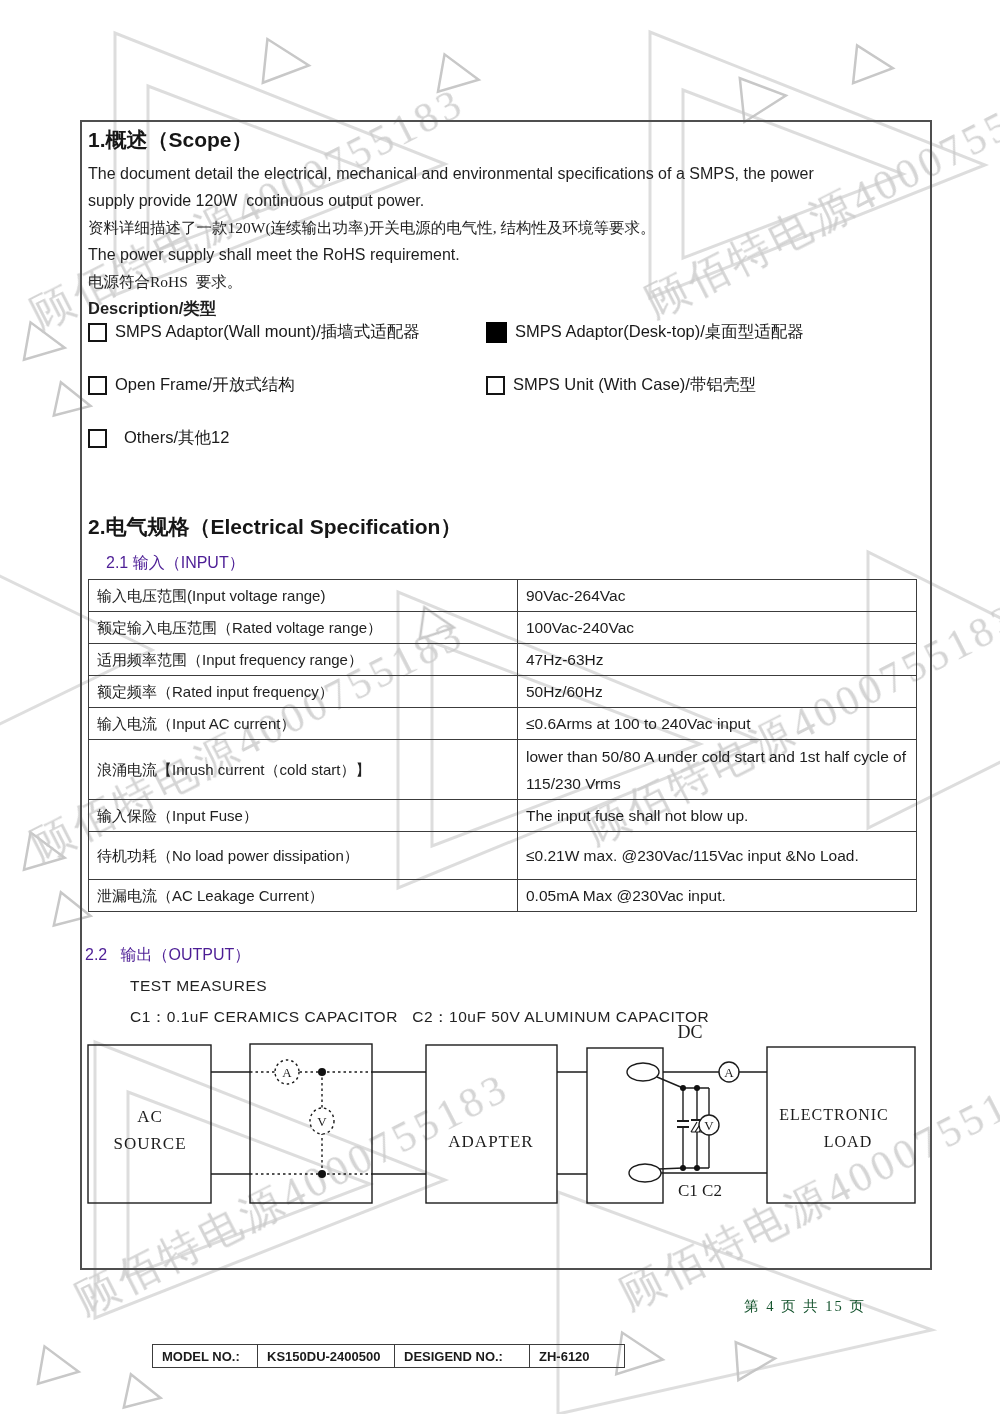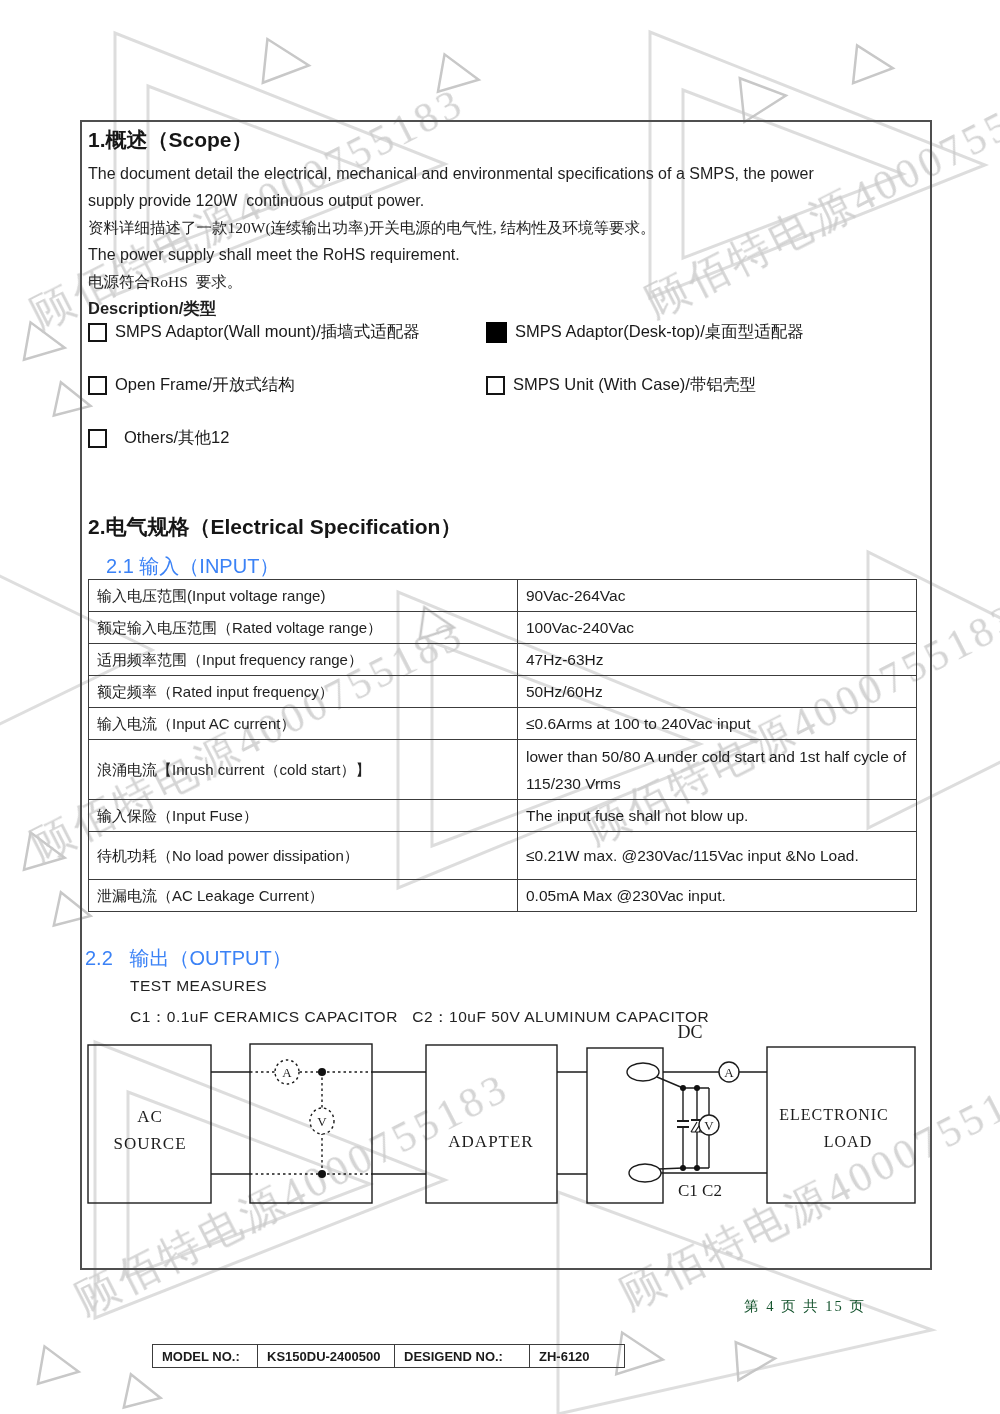--- a/index.html
+++ b/index.html
@@ -24,21 +24,21 @@
   .pline.cjk{font-family:"Liberation Serif","DejaVu Serif",serif;font-size:15.5px;}
   .desc{font-weight:bold;font-size:16.5px;height:27px;line-height:27px;}
   .cb-row{left:6px;width:840px;display:flex;}
   .cb-item{display:flex;align-items:center;width:398px;}
   .cb-item.c2{width:430px;}
   .cb{width:15px;height:15px;border:2px solid #141414;background:#fff;flex:none;margin-right:8px;}
   .cb.checked{background:#000;border-color:#000;width:17px;height:17px;}
   .cb.gap{margin-right:17px;}
   .cb-label{font-size:16.5px;font-weight:400;color:#191919;white-space:nowrap;}
   .h2{font-size:21px;font-weight:bold;color:#161616;}
-  .h3{font-size:20px;color:#3b82f6;}
+  .h3{font-size:16px;color:#4c1d95;}
   table.spec{
     border-collapse:collapse;table-layout:fixed;width:829px;
     font-size:15px;
   }
   table.spec td{
     border:1px solid #3c3c3c;padding:2px 8px;vertical-align:middle;
     line-height:27px;overflow:hidden;
   }
   td.param{width:412px;color:#222;}
   td.val{font-size:15.5px;color:#1c1c1c;}

